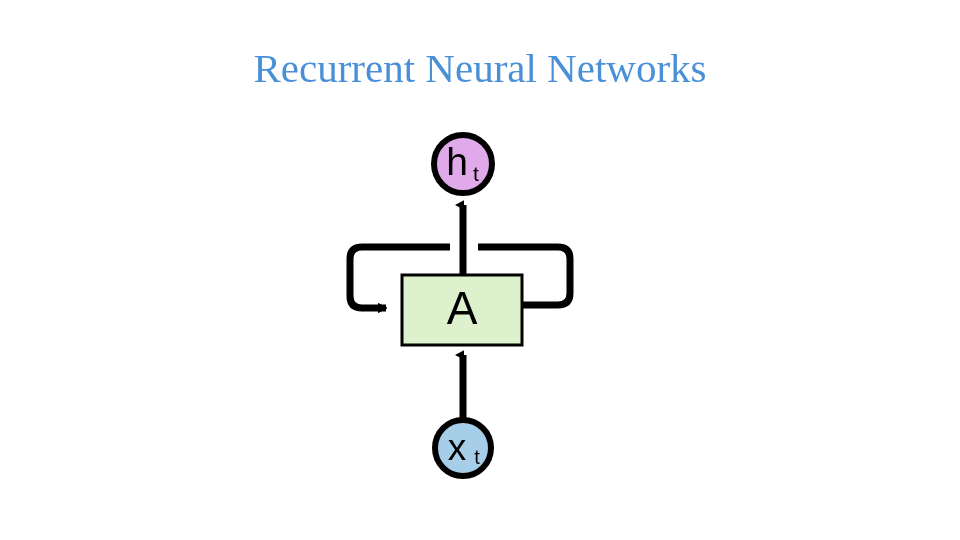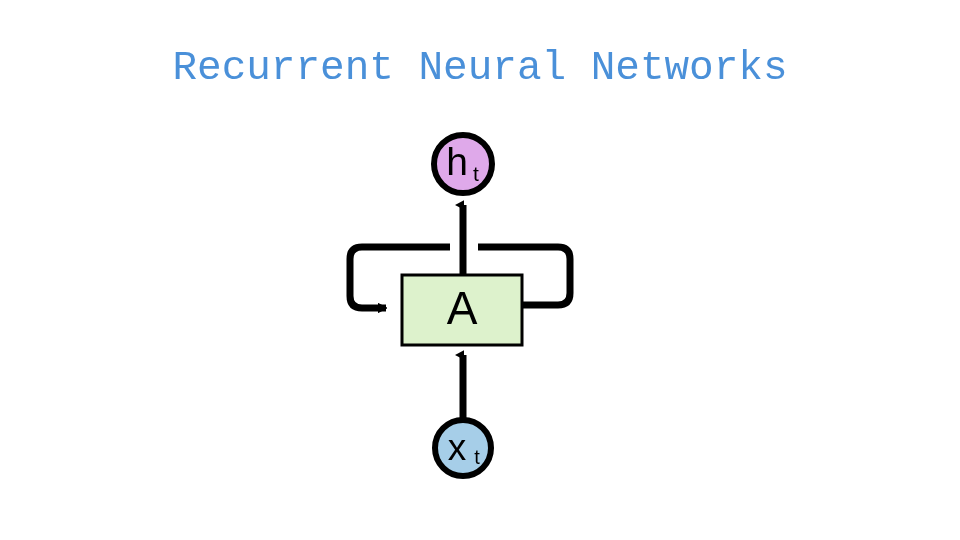--- a/index.html
+++ b/index.html
@@ -19,21 +19,21 @@
     width: 960px;
     height: 540px;
     background: #ffffff;
   }
   #slide-title {
     position: absolute;
     left: 0;
     top: 44px;
     width: 960px;
     text-align: center;
-    font-family: Liberation Mono, monospace;
+    font-family: Liberation Serif, serif;
     font-size: 41px;
     font-weight: 400;
     letter-spacing: 0px;
     color: #4a90d9;
     line-height: 48px;
     white-space: nowrap;
   }
   #rnn-figure {
     position: absolute;
     left: 0;

